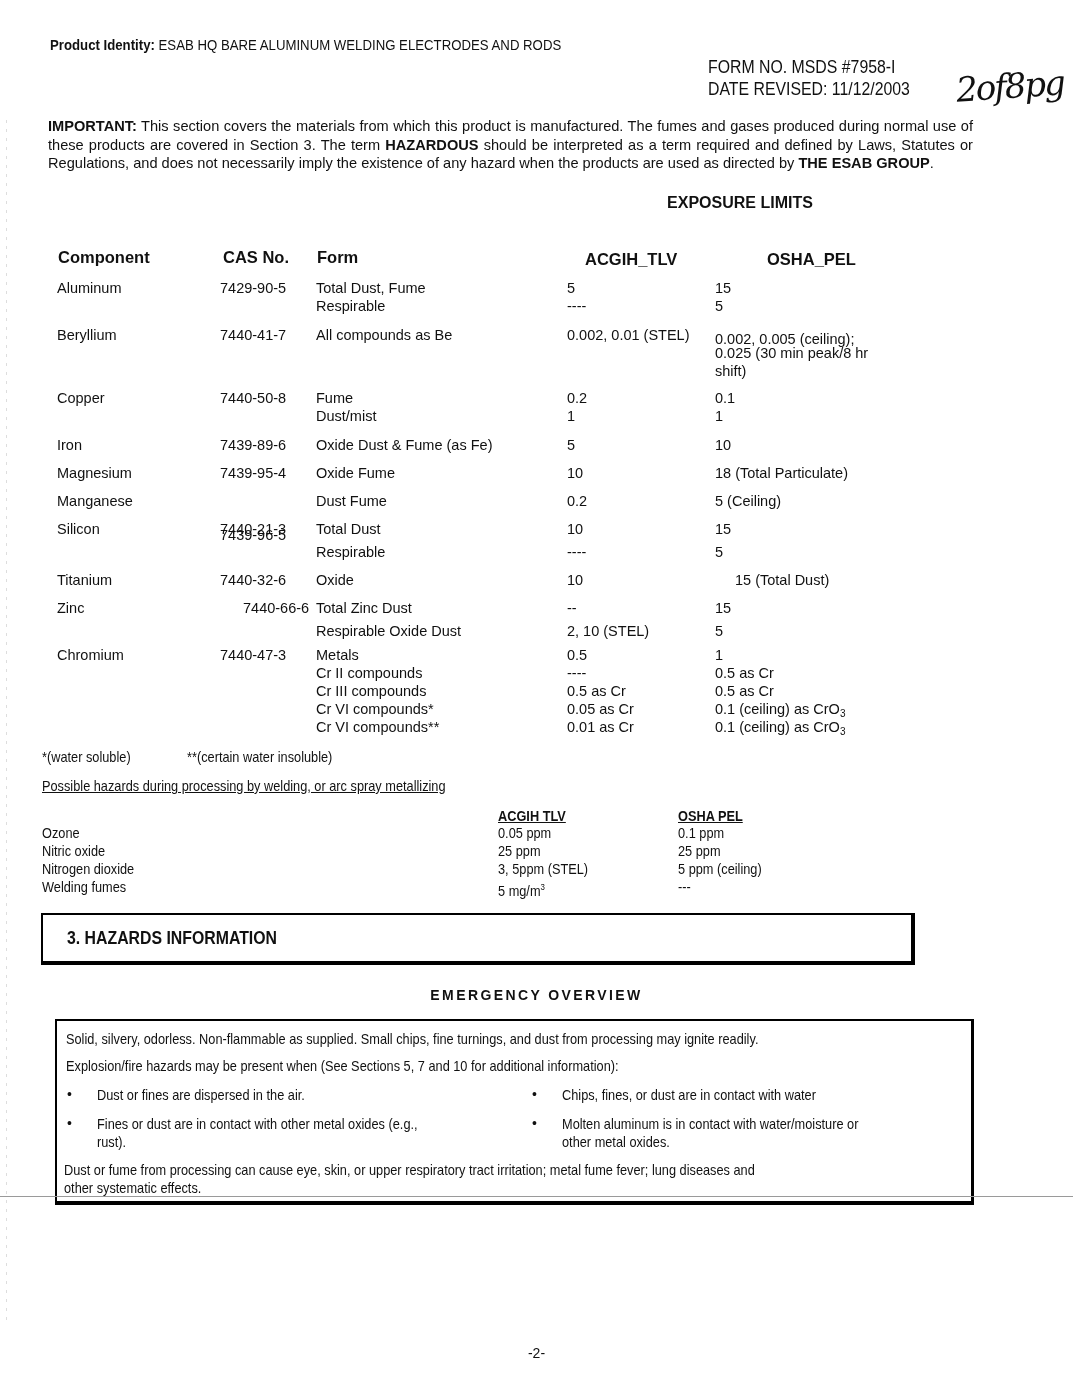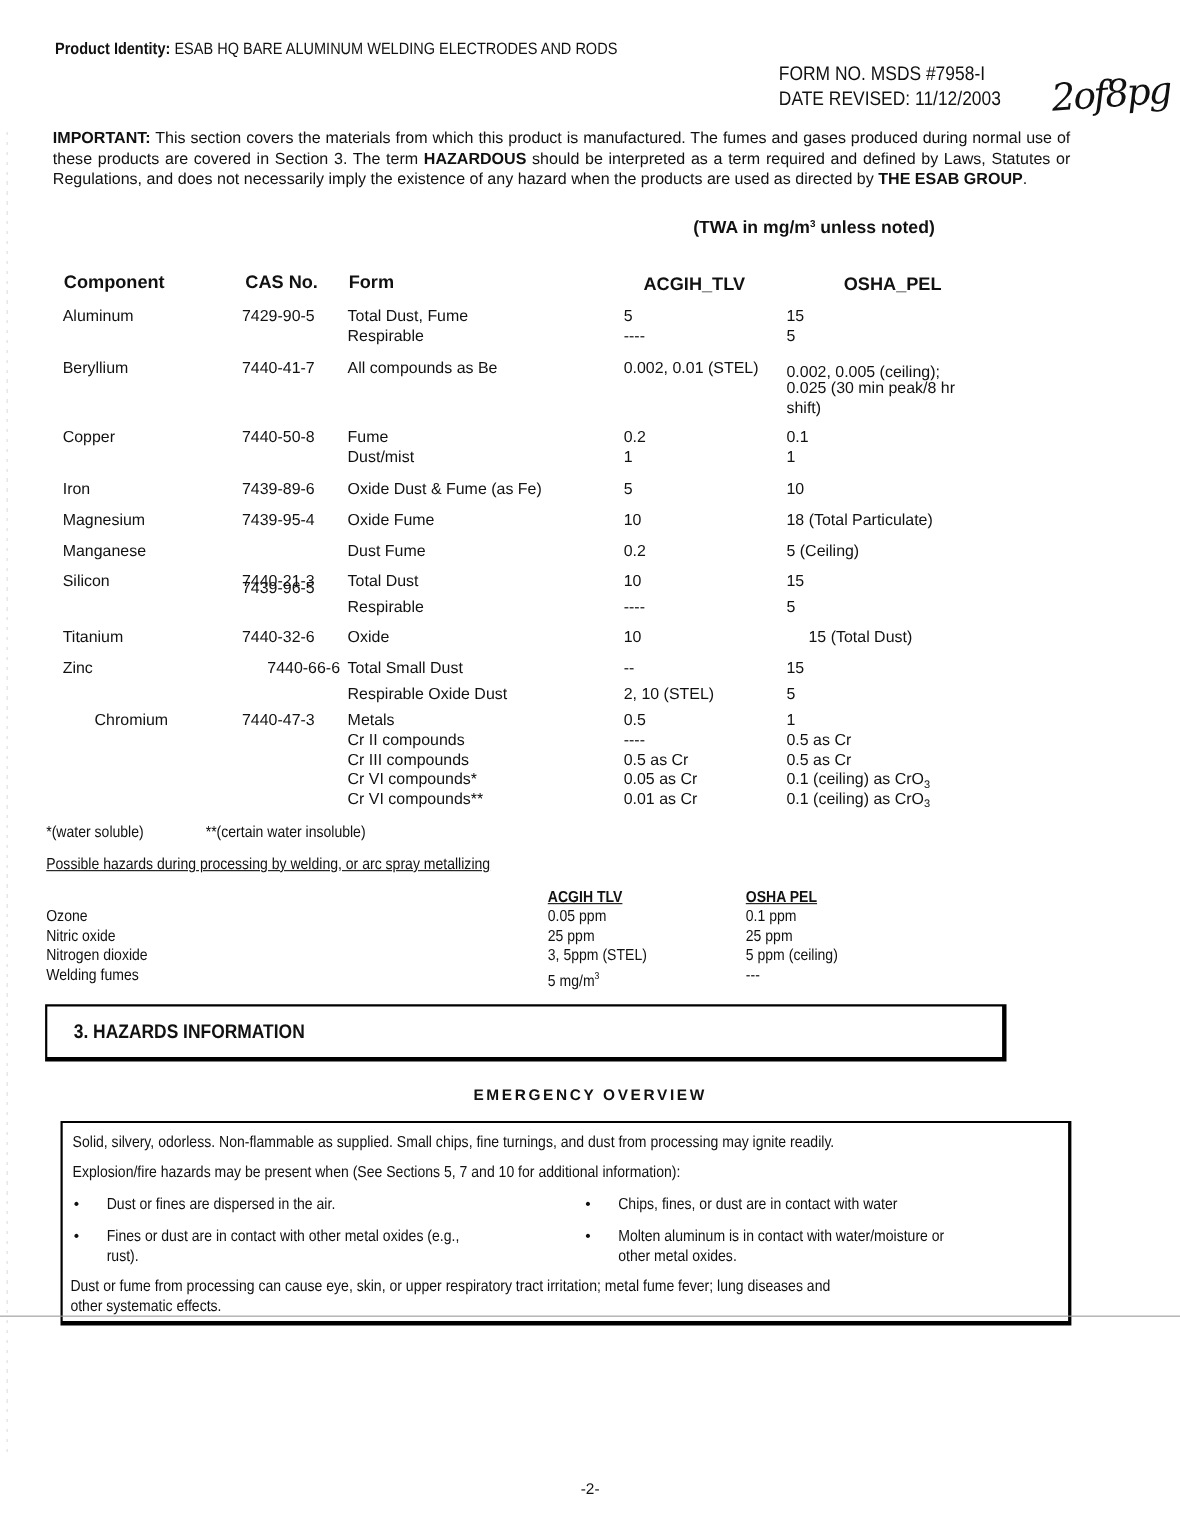--- a/index.html
+++ b/index.html
@@ -58,21 +58,21 @@
   <div>FORM NO.  MSDS #7958-I</div>
   <div>DATE REVISED: 11/12/2003</div>
 </div>
 <div class="abs" id="handwritten">2of8pg</div>
 
 <div class="abs" id="important">
   <b>IMPORTANT:</b><span>  This section covers the materials from which this product is manufactured.  The fumes and gases produced during normal use of these products are covered in Section 3.  The term </span><b>HAZARDOUS</b><span> should be interpreted as a term required and defined by Laws, Statutes or Regulations, and does not necessarily imply the existence of any hazard when the products are used as directed by </span><b>THE ESAB GROUP</b><span>.</span>
 </div>
 
 <div class="abs" id="exposure-title">
-  <div><span>(TWA in mg/m</span><sup>3</sup><span> unless noted)</span></div>
+  <div>EXPOSURE LIMITS</div>
 </div>
 
 <div class="th" style="left:58px">Component</div>
 <div class="th" style="left:223px">CAS No.</div>
 <div class="th" style="left:317px">Form</div>
 <div class="th" style="left:585px; top:250px">ACGIH_TLV</div>
 <div class="th" style="left:767px; top:250px">OSHA_PEL</div>
 
 <div id="components-table">
     <div class="cell" style="left: 57px; top: 279px;">Aluminum</div>
@@ -121,27 +121,27 @@
     <div class="cell" style="left: 567px; top: 543px;">----</div>
     <div class="cell" style="left: 715px; top: 520px;">15</div>
     <div class="cell" style="left: 715px; top: 543px;">5</div>
     <div class="cell" style="left: 57px; top: 571px;">Titanium</div>
     <div class="cell" style="left: 220px; top: 571px;">7440-32-6</div>
     <div class="cell" style="left: 316px; top: 571px;">Oxide</div>
     <div class="cell" style="left: 567px; top: 571px;">10</div>
     <div class="cell" style="left: 715px; top: 571px; margin-left: 20px;">15 (Total Dust)</div>
     <div class="cell" style="left: 57px; top: 599px;">Zinc</div>
     <div class="cell" style="left: 220px; top: 599px; margin-left: 23px;">7440-66-6</div>
-    <div class="cell" style="left: 316px; top: 599px;">Total Small Dust</div>
+    <div class="cell" style="left: 316px; top: 599px;">Total Zinc Dust</div>
     <div class="cell" style="left: 316px; top: 622px;">Respirable Oxide Dust</div>
     <div class="cell" style="left: 567px; top: 599px;">--</div>
     <div class="cell" style="left: 567px; top: 622px;">2, 10 (STEL)</div>
     <div class="cell" style="left: 715px; top: 599px;">15</div>
     <div class="cell" style="left: 715px; top: 622px;">5</div>
-    <div class="cell" style="left: 57px; top: 646px; margin-left: 29px;">Chromium</div>
+    <div class="cell" style="left: 57px; top: 646px;">Chromium</div>
     <div class="cell" style="left: 220px; top: 646px;">7440-47-3</div>
     <div class="cell" style="left: 316px; top: 646px;">Metals</div>
     <div class="cell" style="left: 316px; top: 664px;">Cr II compounds</div>
     <div class="cell" style="left: 316px; top: 682px;">Cr III compounds</div>
     <div class="cell" style="left: 316px; top: 700px;">Cr VI compounds*</div>
     <div class="cell" style="left: 316px; top: 718px;">Cr VI compounds**</div>
     <div class="cell" style="left: 567px; top: 646px;">0.5</div>
     <div class="cell" style="left: 567px; top: 664px;">----</div>
     <div class="cell" style="left: 567px; top: 682px;">0.5 as Cr</div>
     <div class="cell" style="left: 567px; top: 700px;">0.05 as Cr</div>

